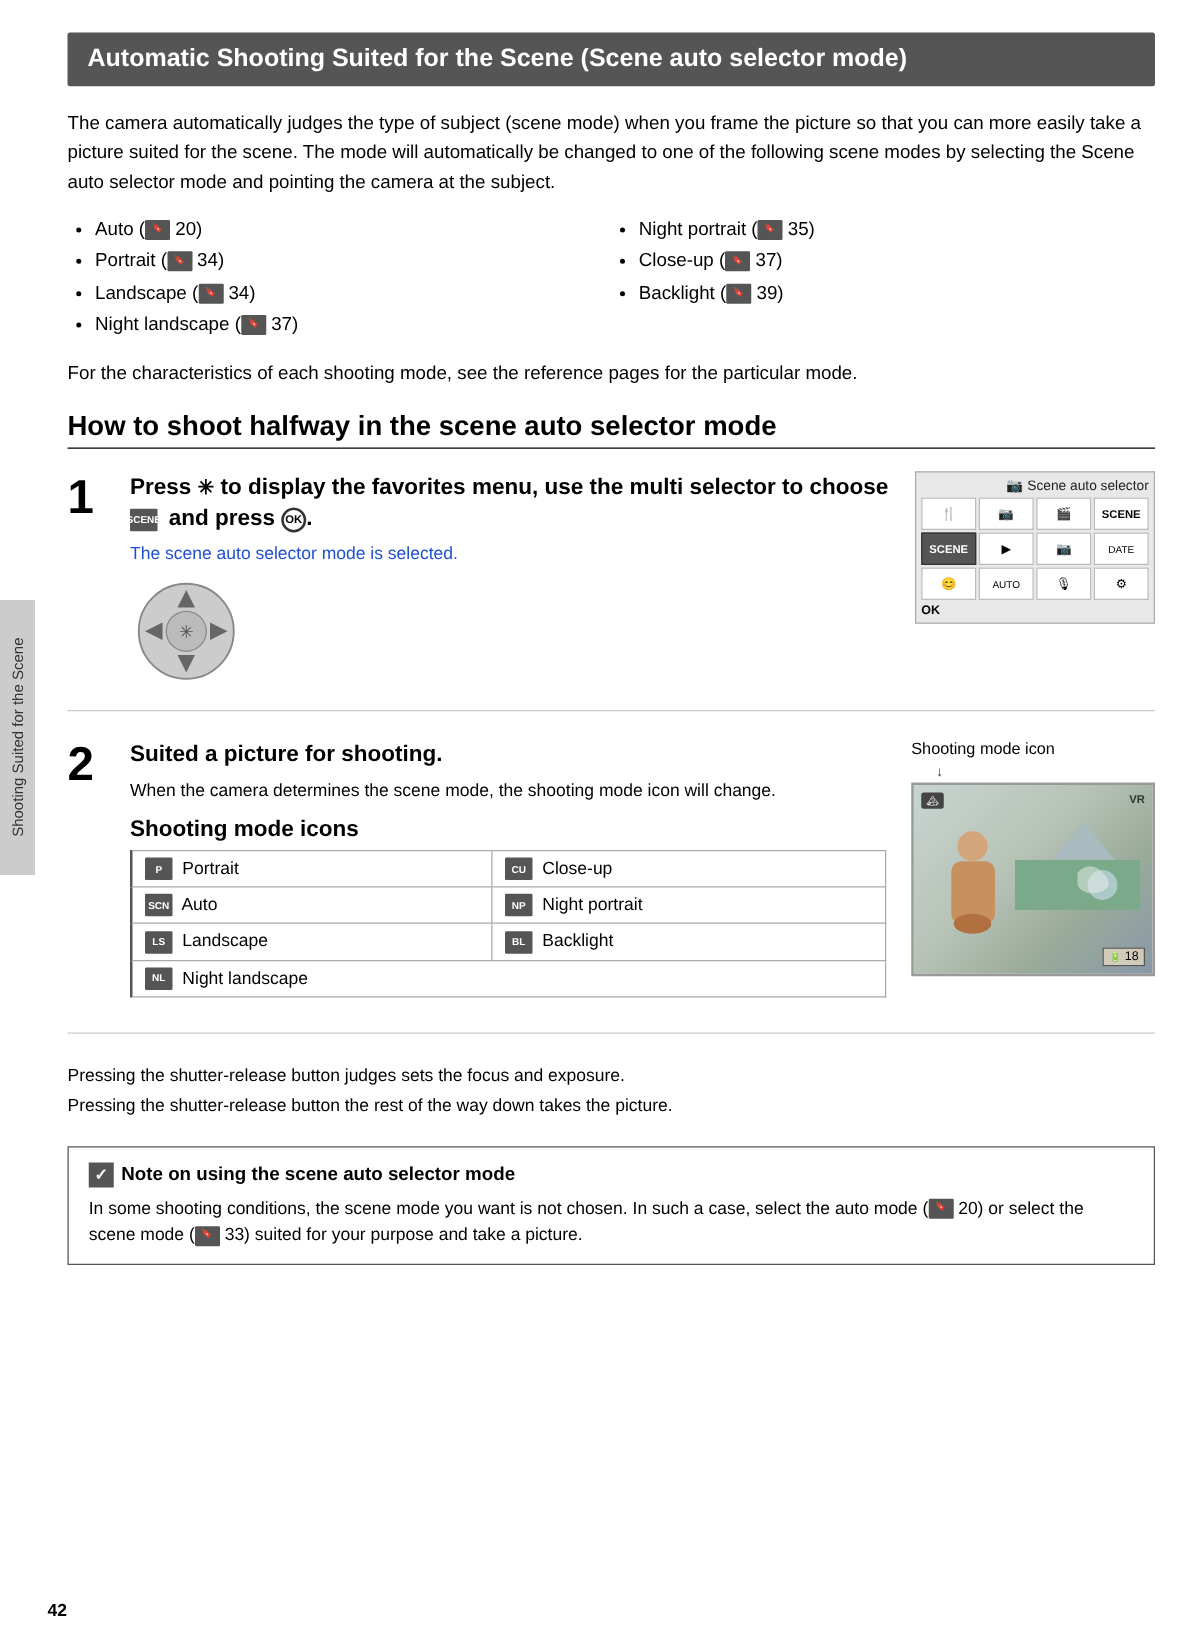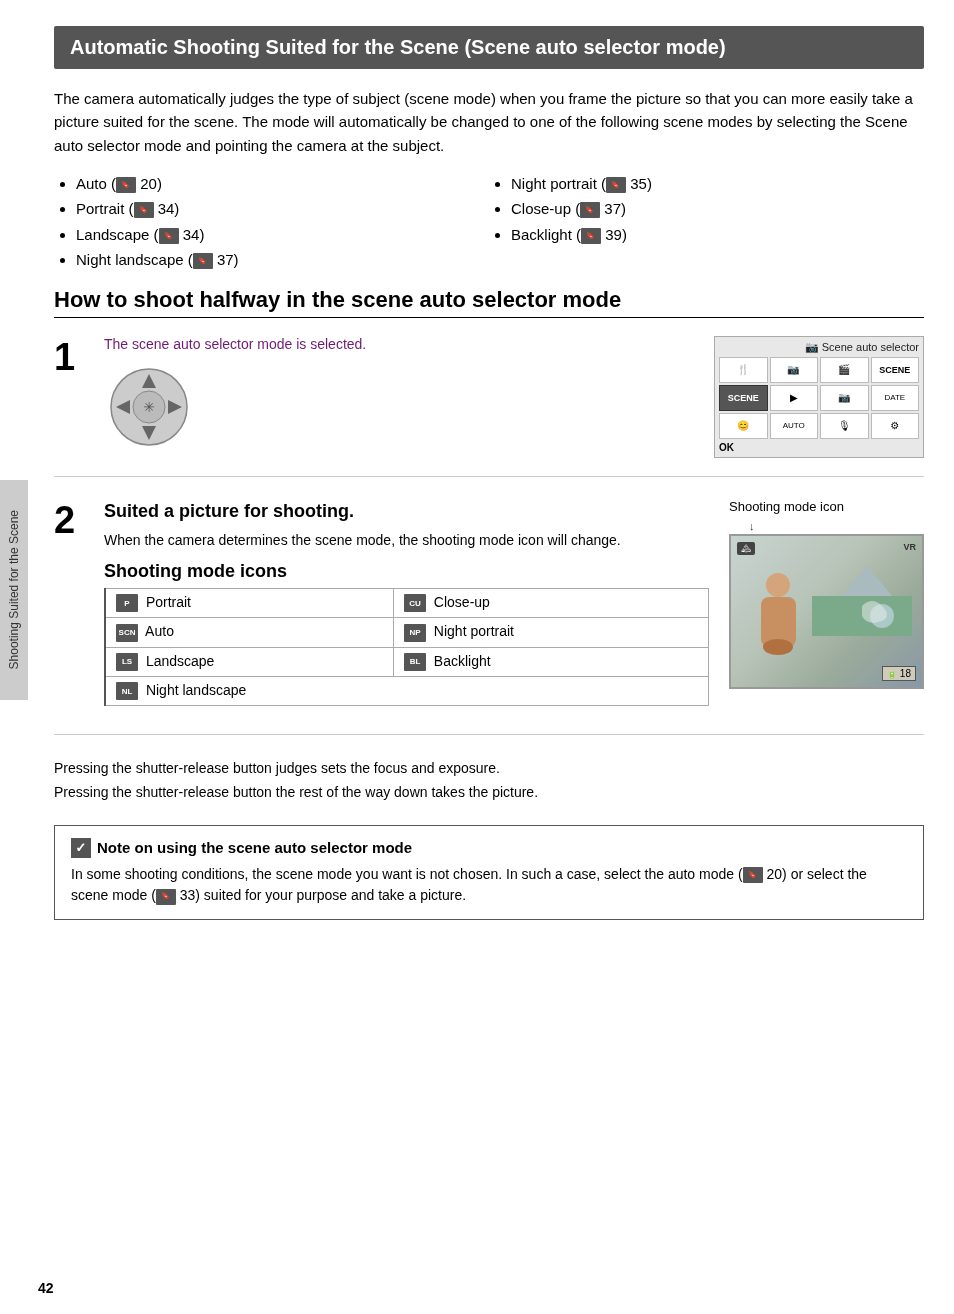--- a/index.html
+++ b/index.html
@@ -113,28 +113,28 @@
       font-weight: bold;
       line-height: 1;
       min-width: 32px;
       padding-top: 2px;
     }
     .step-content {
       flex: 1;
     }
     .step-subtitle {
       font-size: 14px;
-      color: #701a75;
+      color: #1d4ed8;
       margin-bottom: 10px;
     }
 
     
     .camera-menu-mock {
       border: 1px solid #aaa;
-      width: 210px;
+      width: 192px;
       background: #e8e8e8;
       font-size: 11px;
       padding: 4px;
     }
     .camera-menu-mock .menu-title {
       text-align: right;
       font-size: 11px;
       margin-bottom: 3px;
       color: #222;
     }
@@ -315,28 +315,32 @@
     </div>
     <div class="bullet-col">
       <ul>
         <li>Night portrait (<span class="inline-icon">🔖</span> 35)</li>
         <li>Close-up (<span class="inline-icon">🔖</span> 37)</li>
         <li>Backlight (<span class="inline-icon">🔖</span> 39)</li>
       </ul>
     </div>
   </div>
 
+  <p class="characteristics-text">For the characteristics of each shooting mode, see the reference pages for the particular mode.</p>
 
   <div class="section-heading">How to shoot halfway in the scene auto selector mode</div>
 
   <div class="step">
     <div class="step-number">1</div>
     <div class="step-content">
       <div class="step1-body">
         <div style="flex:1;">
+          <div class="press-text">
+            Press <span style="font-size:16px;">✳</span> to display the favorites menu, use the multi selector to choose <span class="icon-box">SCENE</span> and press <span style="display:inline-flex;align-items:center;justify-content:center;width:20px;height:20px;border-radius:50%;border:2px solid #333;font-size:9px;font-weight:bold;vertical-align:middle;">OK</span>.
+          </div>
           <div class="step-subtitle">The scene auto selector mode is selected.</div>
 
           <div style="margin-top:8px;display:flex;justify-content:flex-start;">
             <svg width="90" height="90">
 
               <circle cx="45" cy="45" r="38" fill="#ccc" stroke="#888" stroke-width="1.5"></circle>
 
               <polygon points="45,12 38,26 52,26" fill="#666"></polygon>
 
               <polygon points="45,78 38,64 52,64" fill="#666"></polygon>

